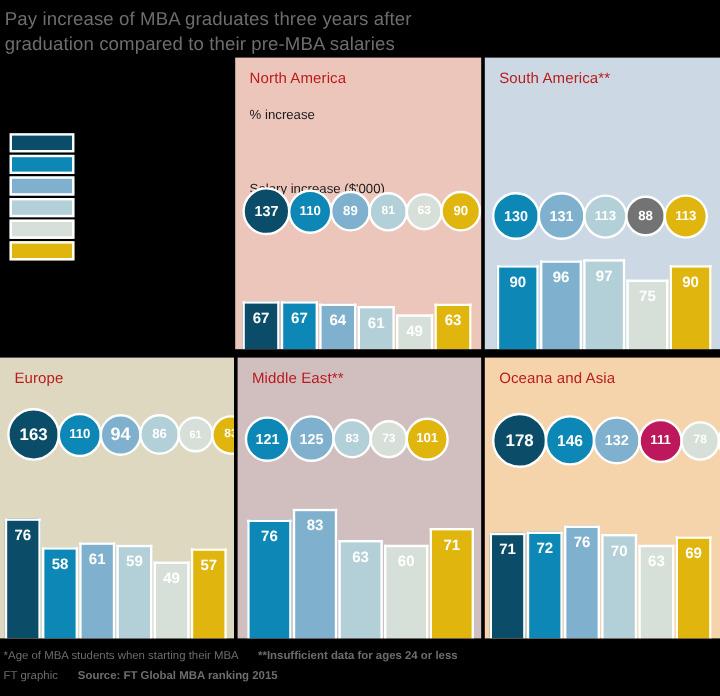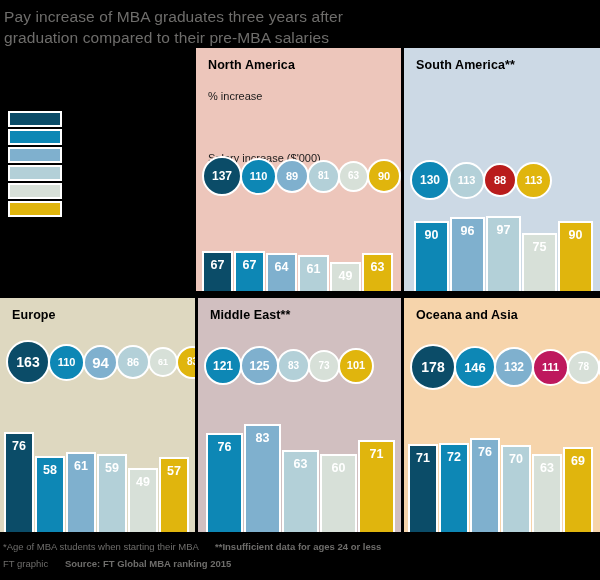--- a/index.html
+++ b/index.html
@@ -53,22 +53,22 @@
   .panel {
     position: absolute;
     box-sizing: border-box;
     overflow: hidden;
   }
   .panel-title {
     position: absolute;
     left: 12px;
     top: 10px;
     font-size: 12.5px;
-    font-weight: bold;
-    color: #000000;
+    font-weight: normal;
+    color: #b91c1c;
     letter-spacing: 0.1px;
   }
   .sub-label {
     position: absolute;
     left: 12px;
     font-size: 11px;
     color: #1a1a1a;
     font-weight: 400;
   }
 
@@ -199,24 +199,27 @@
           <div class="bar-val" style="color: rgb(255, 255, 255);">63</div>
         </div>
       </div>
     </div>
     <div class="panel" style="left: 404px; top: 48px; width: 196px; height: 243px; background: rgb(204, 217, 229); padding-left: 19px;">
       <div class="panel-title">South America**</div>
       <div class="circles" style="left: 6px; top: 112px; width: 186px;">
         <div class="circle" style="width: 40px; height: 40px; background: rgb(13, 135, 181); font-size: 12px; color: rgb(255, 255, 255);">
           <span>130</span>
         </div>
+        <div class="circle" style="width: 40px; height: 40px; background: rgb(127, 176, 206); font-size: 12px; color: rgb(255, 255, 255);">
+          <span>131</span>
+        </div>
         <div class="circle" style="width: 37px; height: 37px; background: rgb(179, 208, 216); font-size: 11px; color: rgb(255, 255, 255);">
           <span>113</span>
         </div>
-        <div class="circle" style="width: 34px; height: 34px; background: #b91c1c; font-size: 11px; color: rgb(255, 255, 255);">
+        <div class="circle" style="width: 34px; height: 34px; background: #737373; font-size: 11px; color: rgb(255, 255, 255);">
           <span>88</span>
         </div>
         <div class="circle" style="width: 37px; height: 37px; background: rgb(224, 181, 13); font-size: 11px; color: rgb(255, 255, 255);">
           <span>113</span>
         </div>
       </div>
       <div class="bars" style="left: 10px; bottom: 0px; width: 180px; height: 75px;">
         <div class="bar" style="width: 35px; height: 70px; background: rgb(13, 135, 181); margin-right: 1px;">
           <div class="bar-val" style="color: rgb(255, 255, 255);">90</div>
         </div>

